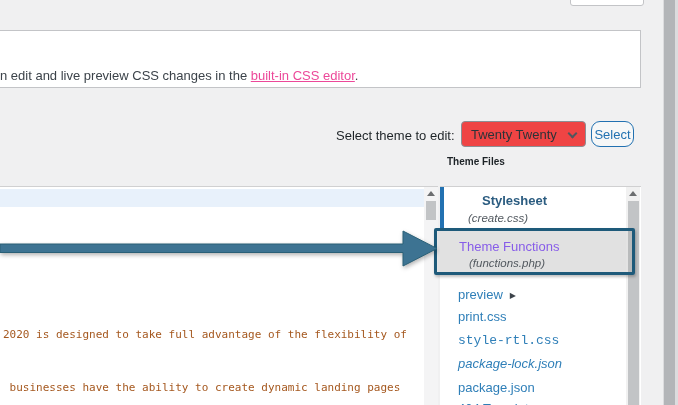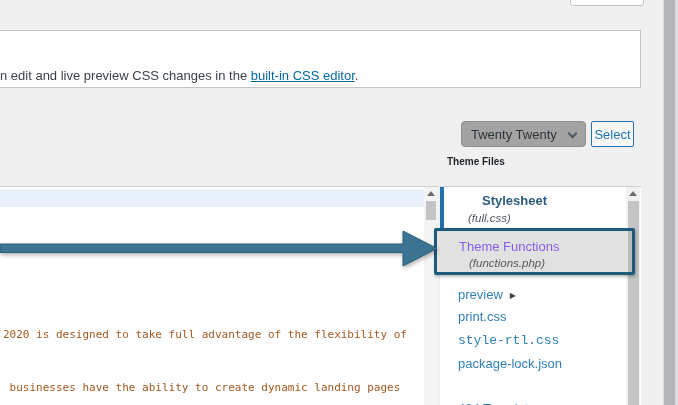--- a/index.html
+++ b/index.html
@@ -9,31 +9,31 @@
   .abs { position:absolute; }
 
   
   .help-btn { left:570px; top:-15px; width:74px; height:21px; background:#ffffff;
     border:1px solid #c3c4c7; border-radius:3px; }
 
   
   .notice { left:-24px; top:30px; width:665px; height:58px; background:#ffffff;
     border:1px solid #c3c4c7; }
   .notice-text { left:23px; top:37px; font-size:13px; color:#3c434a; white-space:nowrap; }
-  .notice-text a { color:#0369a1; text-decoration:underline; cursor:pointer; }
+  .notice-text a { color:#ec4899; text-decoration:underline; cursor:pointer; }
 
   
   .sel-label { left:336px; top:128px; font-size:13px; color:#1d2327; white-space:nowrap; }
-  .theme-dd { left:461px; top:121px; width:125px; height:26px; background:#a3a3a3;
+  .theme-dd { left:461px; top:121px; width:125px; height:26px; background:#ef4444;
     border:1px solid #8c8f94; border-radius:4px; font-size:13px; color:#2c3338;
     display:flex; align-items:center; padding:0 26px 0 9px; cursor:pointer; }
   .chev { position:absolute; right:9px; top:8px; width:7px; height:7px;
     border-right:2px solid #50575e; border-bottom:2px solid #50575e; transform:rotate(45deg); }
   .sel-btn { left:591px; top:121px; width:43px; height:26px; background:#f6f7f7;
-    border:1px solid #2271b1; border-radius:2px; color:#2271b1; font-size:13px;
+    border:1px solid #2271b1; border-radius:9px; color:#2271b1; font-size:13px;
     font-family:"Liberation Sans",sans-serif; cursor:pointer; }
 
   
   .tf-heading { left:447px; top:156px; font-size:10px; font-weight:700; color:#1d2327; }
 
   
   .editor { left:0; top:186px; width:438px; height:219px; background:#ffffff; border-top:1px solid #d0d0d1; }
   .active-line { left:0; top:189px; width:424px; height:18px; background:#e8f1fb; }
   .code { left:3px; top:291px; font-family:"DejaVu Sans Mono", monospace;
     font-size:11px; line-height:17.5px; color:#a5581f; white-space:pre; }
@@ -75,20 +75,21 @@
 <div id="canvas">
 
   <div class="abs help-btn"></div>
 
   <div class="abs notice">
     <div class="abs notice-text">
       <span>n edit and live preview CSS changes in the </span><a>built-in CSS editor</a><span>.</span>
     </div>
   </div>
 
+  <div class="abs sel-label">Select theme to edit:</div>
   <div class="abs theme-dd">
     <span>Twenty Twenty</span>
     <span class="chev"></span>
   </div>
   <button class="abs sel-btn">Select</button>
 
   <div class="abs tf-heading">Theme Files</div>
 
   <div class="abs editor"></div>
   <div class="abs active-line"></div>
@@ -103,30 +104,31 @@
   </div>
 
   <div class="abs sb-ed sb-track">
     <div class="sb-up" style="position:absolute; left:3px; top:4px;"></div>
     <div class="sb-thumb" style="position:absolute; left:2px; top:14px; width:10px; height:19px;"></div>
   </div>
 
   <div class="abs panel"></div>
   <div class="abs item-active-bar"></div>
   <div class="abs f-title stylesheet-title">Stylesheet</div>
-  <div class="abs f-sub stylesheet-sub">(full.css)</div>
+  <div class="abs f-sub stylesheet-sub">(create.css)</div>
 
   <div class="abs tf-bg"></div>
   <div class="abs f-title tf-title">Theme Functions</div>
   <div class="abs f-sub tf-sub">(functions.php)</div>
 
   <div class="abs plain-link" style="top:287px;"><span>preview</span><span class="folder-arrow">▶</span></div>
   <div class="abs plain-link" style="top:309px;">print.css</div>
   <div class="abs plain-link" style="top:333px;font-family:Liberation Mono, monospace;">style-rtl.css</div>
-  <div class="abs plain-link" style="top:356px;">package-lock.json</div>
+  <div class="abs plain-link" style="top:356px;font-style:italic;">package-lock.json</div>
+  <div class="abs plain-link" style="top:380px;">package.json</div>
   <div class="abs plain-link" style="top:401px;">404 Template</div>
 
   <div class="abs sb-panel">
     <div class="sb-up" style="position:absolute; left:3px; top:4px;"></div>
     <div class="sb-thumb" style="position:absolute; left:1.5px; top:14px; width:11px; height:204px;"></div>
   </div>
 
   <div class="abs ann-box"></div>
   <svg class="abs ann-arrow" viewBox="0 0 440 48">
     <polygon points="0,18 403,18 403,5 437,22.5 403,40 403,26.5 0,26.5" fill="#3d7392" stroke="#2a6077" stroke-width="1" style="filter:drop-shadow(1px 2px 2px rgba(0,0,0,0.3));"></polygon>

